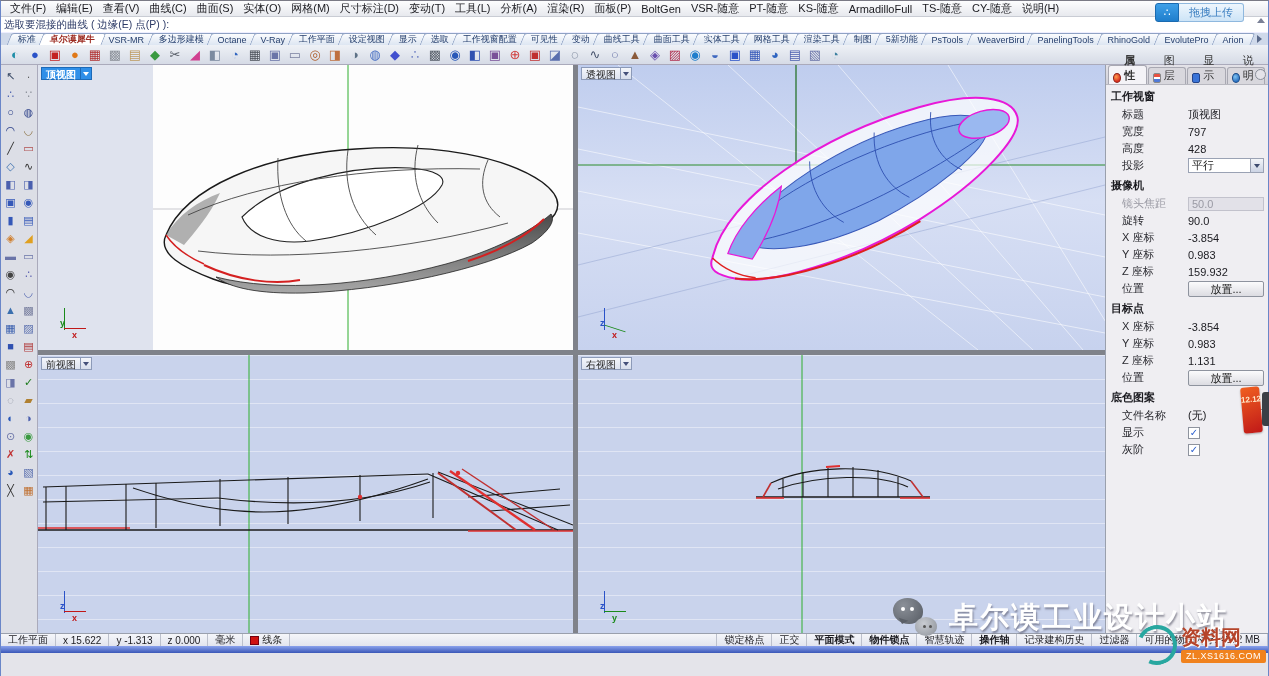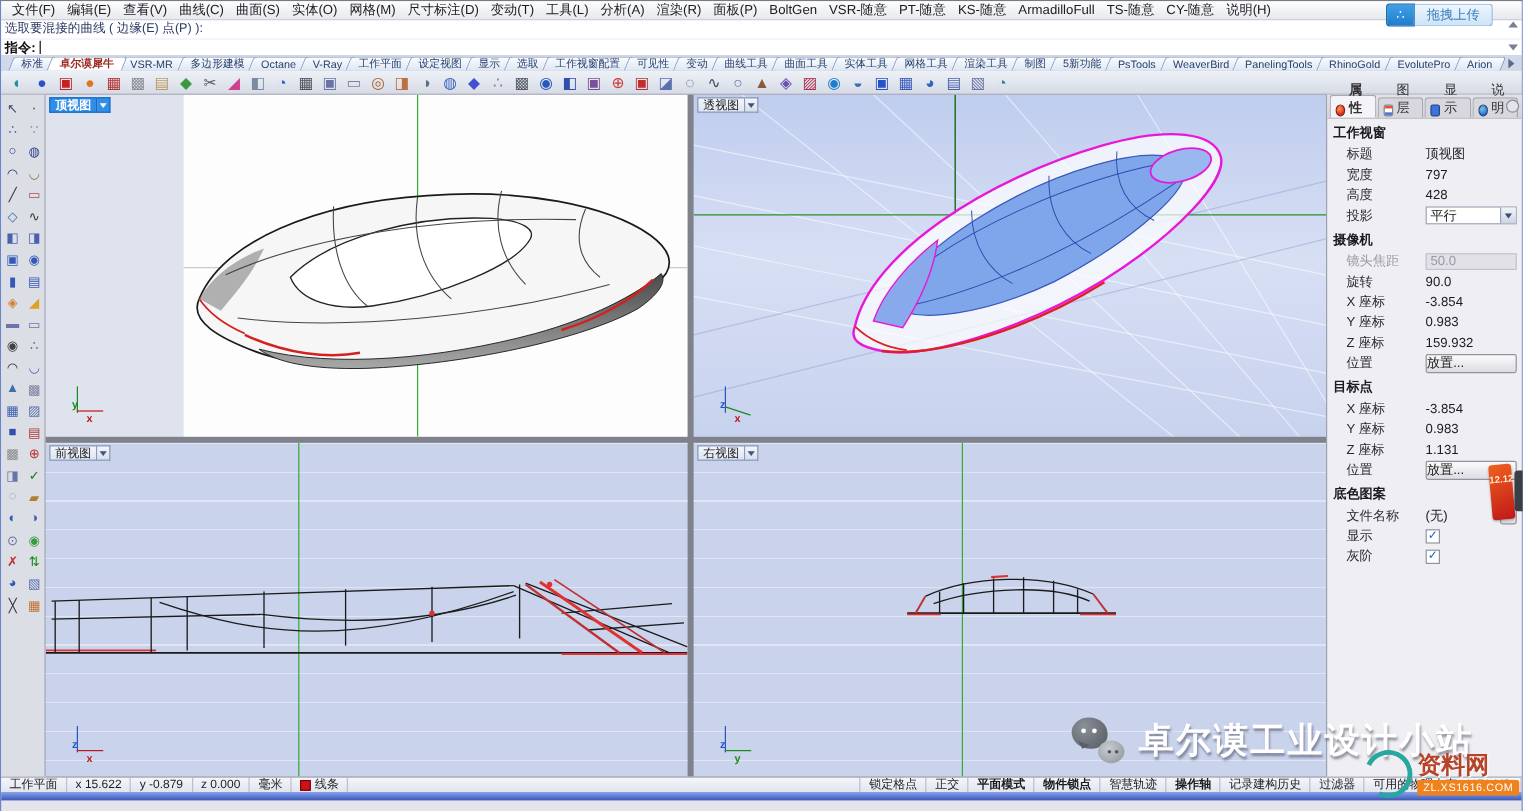--- a/index.html
+++ b/index.html
@@ -71,21 +71,21 @@
   .psec-title { font-weight:bold; padding:4px 2px 2px 5px; color:#1b1b20; }
   .prow { display:flex; align-items:center; height:17px; padding:0 4px 0 16px; }
   .prow .lab { width:66px; flex:none; color:#2a2a30; }
   .prow .val { flex:1; color:#1b1b20; }
   .prow.dim .lab { color:#9a9aa4; }
   .prow.dim .val-box { background:#e2e1e8; border:1px solid #c2c2cc; color:#9a9aa4; padding:0 3px; height:14px; line-height:13px; flex:1; }
   .ddbox { flex:1; display:flex; border:1px solid #9aa2b4; background:#fff; height:15px; align-items:center; }
   .ddbox .txt { flex:1; padding-left:3px; }
   .ddbox .btn { width:13px; height:13px; background:linear-gradient(#f2f4f8,#ccd4e4); border-left:1px solid #9aa2b4; display:flex; align-items:center; justify-content:center; }
   .ddbox .btn i { width:0; height:0; border-left:3px solid transparent; border-right:3px solid transparent; border-top:4px solid #3c4a6e; }
-  .pbtn { flex:1; height:16px; background:linear-gradient(#fbfbfc,#dcdce2); border:1px solid #8e939e; border-radius:2px; text-align:left; line-height:14px; font-size:11px; color:#222; cursor:default; }
+  .pbtn { flex:1; height:16px; background:linear-gradient(#fbfbfc,#dcdce2); border:1px solid #8e939e; border-radius:2px; text-align:center; line-height:14px; font-size:11px; color:#222; cursor:default; }
   .chk { width:12px; height:12px; border:1px solid #8e939e; background:#fff; display:flex; align-items:center; justify-content:center; font-size:10px; color:#2a5fd0; font-weight:bold; }
   .dots-btn { width:14px; height:14px; border:1px solid #8e939e; background:linear-gradient(#fbfbfc,#dcdce2); border-radius:2px; font-size:9px; line-height:11px; text-align:center; color:#333; margin-left:3px; }
 
   
   .statusbar { height:13px; display:flex; align-items:stretch; font-size:10px; background:linear-gradient(#f5f6fa,#e2e4ee); border-top:1px solid #9aa0ad; white-space:nowrap; }
   .sfield { border-right:1px solid #bcc0cc; padding:0 7px; display:flex; align-items:center; color:#1b1b20; }
   .sfield.bold { font-weight:bold; }
   .layerchip { border-right:1px solid #bcc0cc; padding:0 7px; display:flex; align-items:center; gap:3px; }
   .swatch { width:9px; height:9px; background:#d01212; border:1px solid #701; }
   .spacer { flex:1; border-right:1px solid #bcc0cc; }
@@ -148,24 +148,20 @@
   </div>
 
   <div class="cmdhist">
     <div class="line">选取要混接的曲线 ( 边缘(E)  点(P) ):</div>
     <div class="cmd-scroll">
       <i class="tri-up"></i>
       <i class="tri-dn"></i>
     </div>
   </div>
 
-  <div class="cmdline">
-    <span class="plabel">指令:</span>
-    <span class="caret"></span>
-  </div>
 
   <div class="tabrow">
     <div class="tab">
         <span>标准</span>
       </div>
       <div class="tab active">
         <span>卓尔谟犀牛</span>
       </div>
       <div class="tab">
         <span>VSR-MR</span>
@@ -613,21 +609,21 @@
           <span class="lab">灰阶</span>
           <span class="chk">✓</span>
         </div>
     </div>
   </div>
 
   <div class="statusbar">
     <span style="display:flex;">
       <span class="sfield">工作平面</span>
         <span class="sfield">x 15.622</span>
-        <span class="sfield">y -0.879</span>
+        <span class="sfield">y -1.313</span>
         <span class="sfield">z 0.000</span>
         <span class="sfield">毫米</span>
     </span>
     <span class="layerchip">
       <span class="swatch"></span>
       <span>线条</span>
     </span>
     <span class="spacer"></span>
     <span style="display:flex;">
       <span class="sfield">锁定格点</span>

